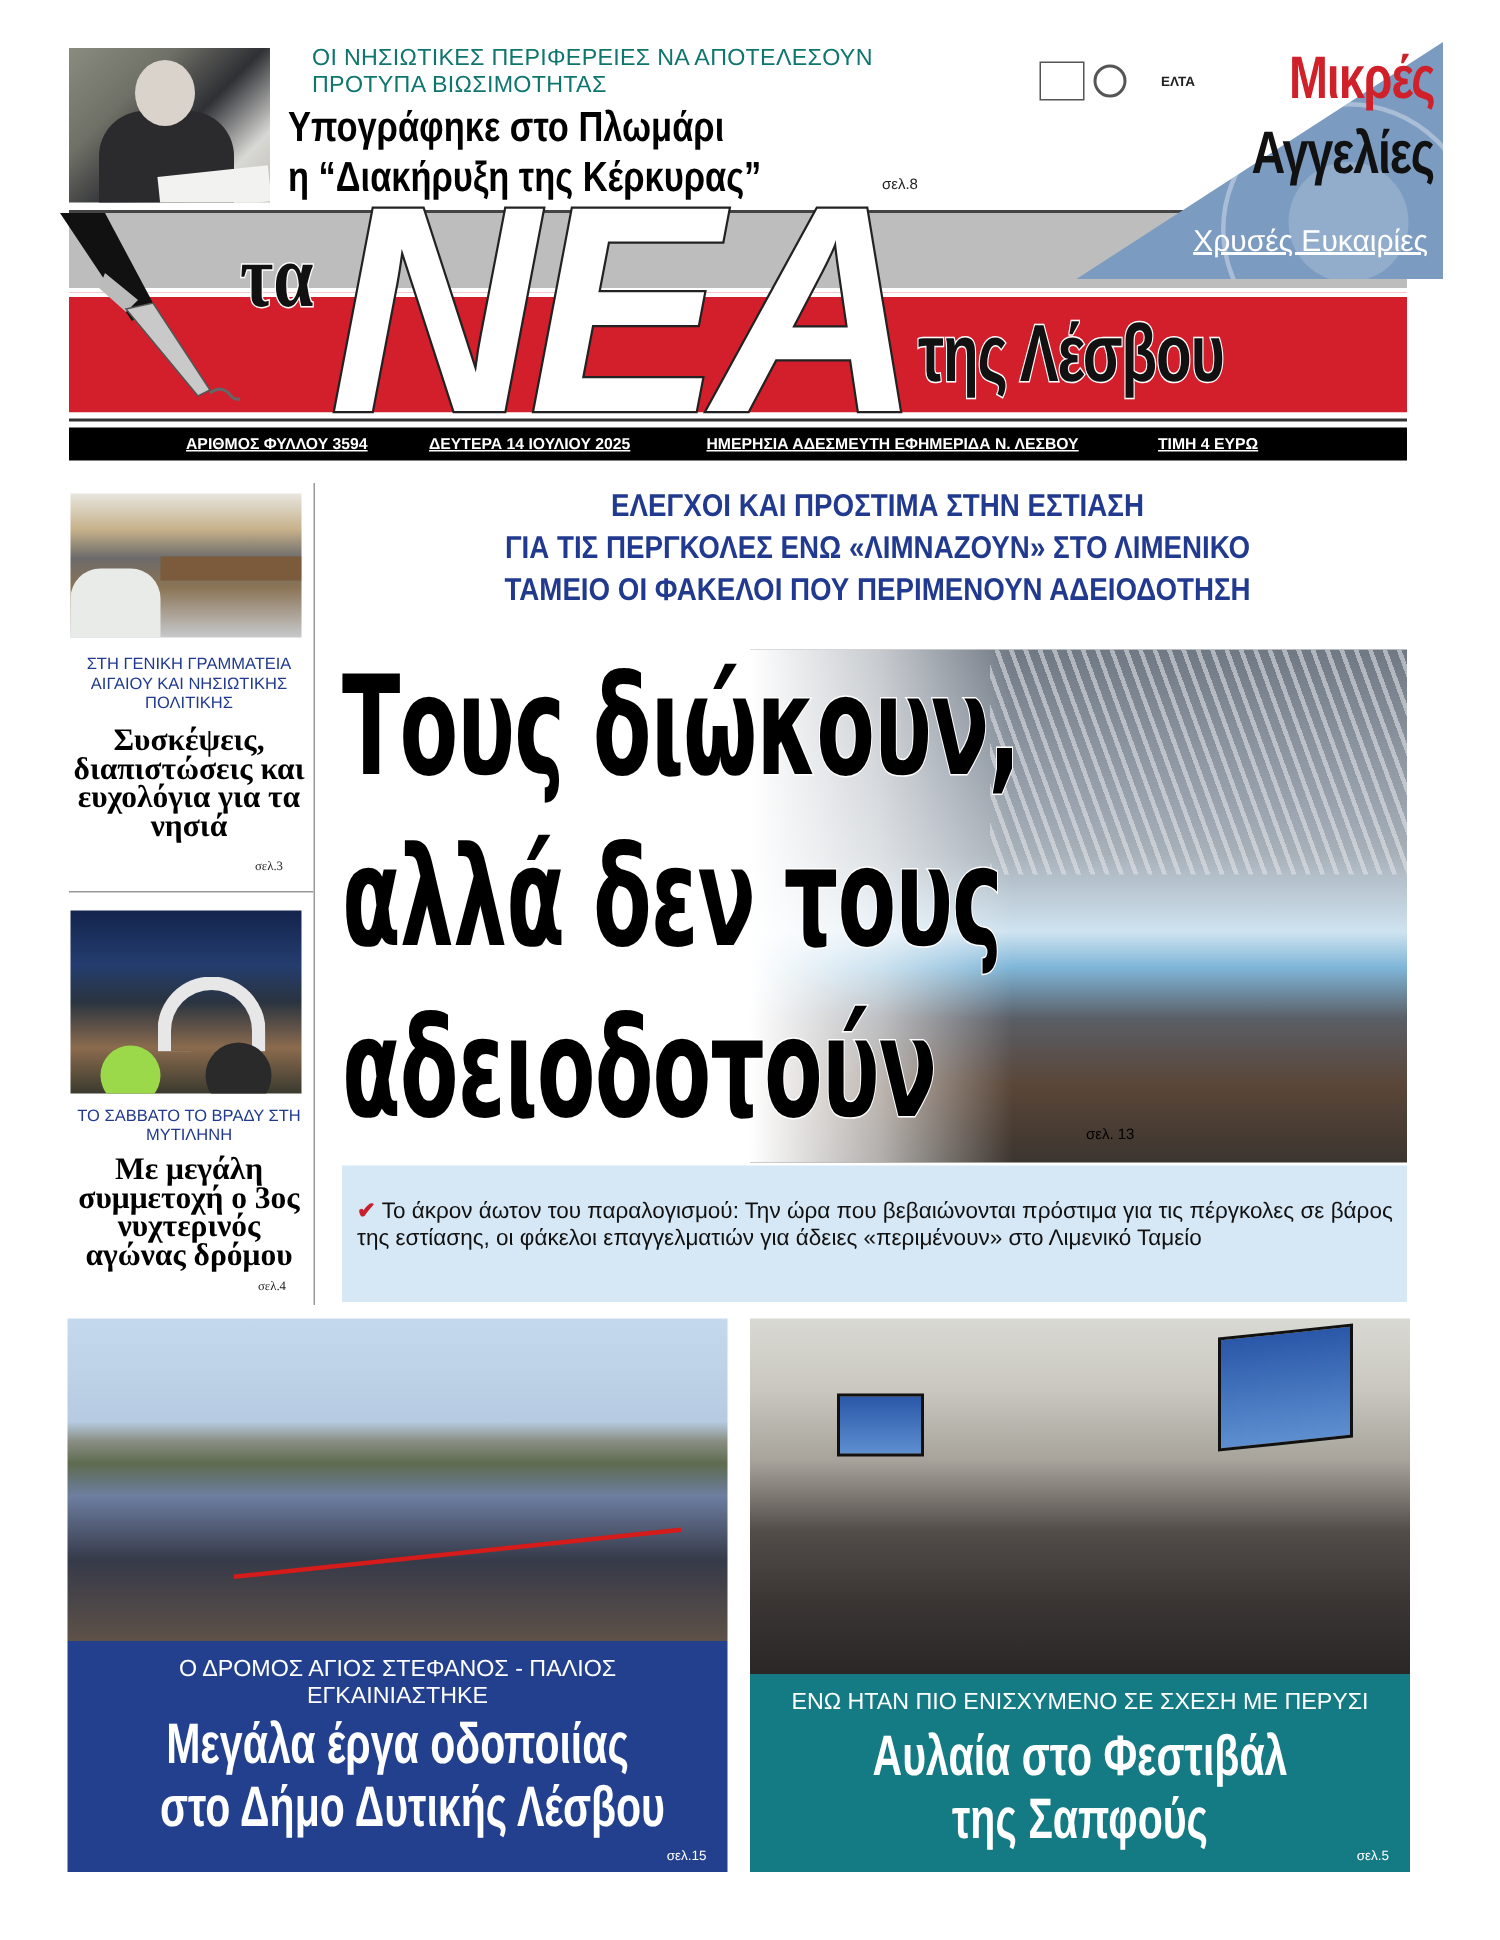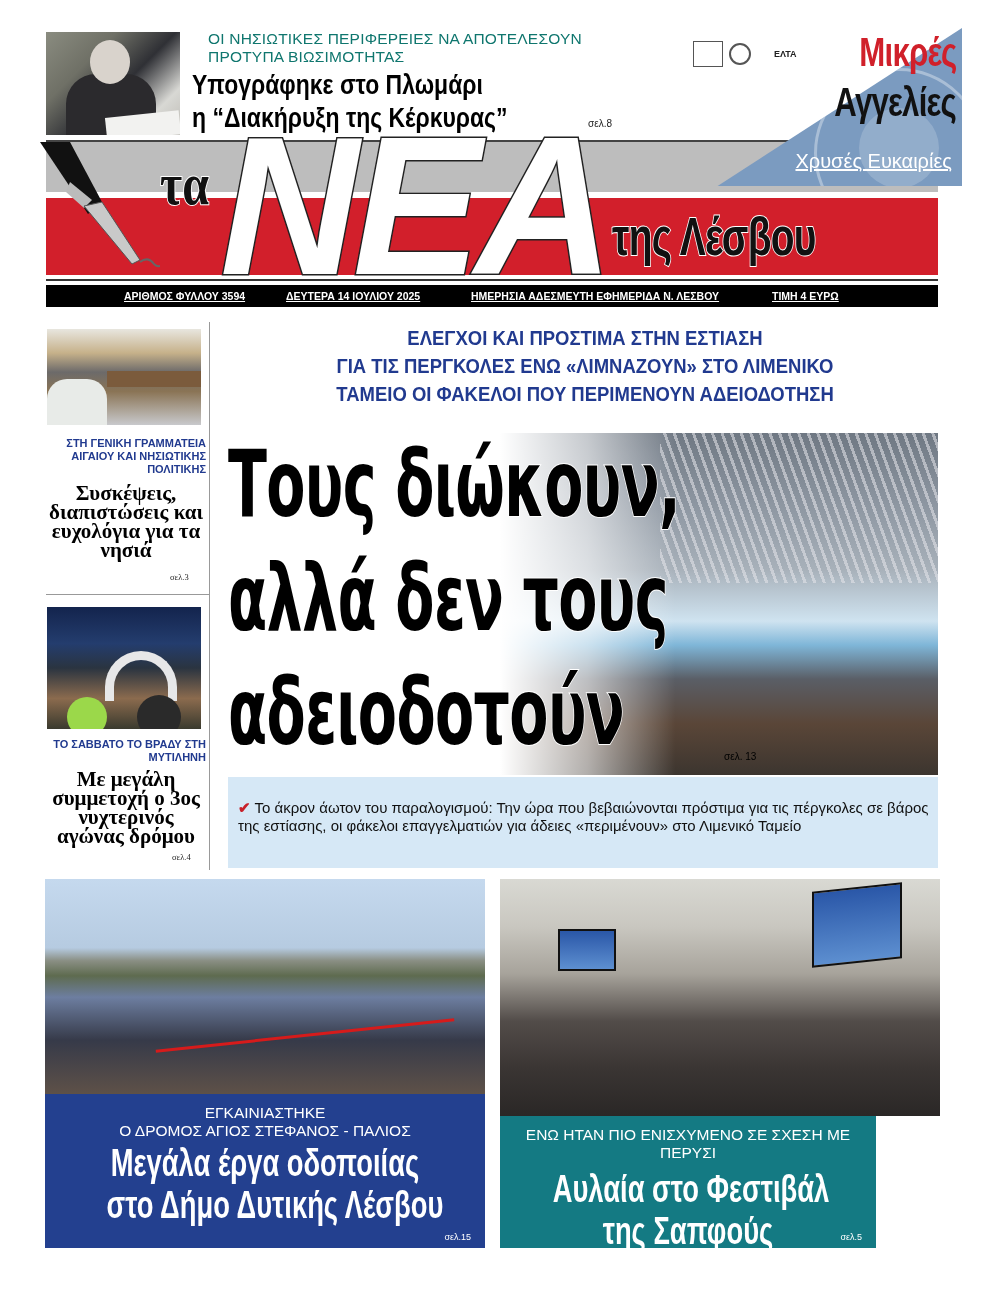--- a/index.html
+++ b/index.html
@@ -38,39 +38,39 @@
   .mast-nea { left: 220px; top: 122px; font-family: "Liberation Sans", sans-serif; font-weight: 700; font-style: italic; font-size: 196px; line-height: 170px; color: #fff; letter-spacing: -6px; transform: scaleX(0.98); transform-origin: left top; -webkit-text-stroke: 3px #222; paint-order: stroke fill; }
   .mast-lesvou { left: 612px; top: 206px; font-family: "Liberation Sans", sans-serif; font-weight: 700; font-size: 54px; line-height:60px; color: #111; transform: scaleX(0.72); transform-origin:left top; -webkit-text-stroke: 2px #fff; paint-order: stroke fill; letter-spacing:-1px; }
   .mast-bar { left: 46px; top: 285px; width: 892px; height: 22px; background: #000; color: #fff; font-weight: 700; font-size: 10.5px; display:flex; align-items:center; }
   .mast-bar span { position:absolute; top:5px;text-decoration:underline; }
   .vline { left: 209px; top: 322px; width: 1px; height: 548px; background: #999; }
   .hsep { left: 46px; top: 594px; width: 163px; height: 1px; background: #999; }
   .lphoto1 { left: 47px; top: 329px; width: 154px; height: 96px; background: linear-gradient(180deg,#e8e6df 0%,#c6b18a 25%,#6c6a6a 45%,#8a7455 65%,#c8c9cc 100%); overflow:hidden; }
   .lphoto2 { left: 47px; top: 607px; width: 154px; height: 122px; background: linear-gradient(180deg,#13244d 0%,#243d6e 30%,#2a3440 50%,#8b6b4e 75%,#3a3a2e 100%); overflow:hidden; }
   .arch { position:absolute; left:58px; top:44px; width:72px; height:50px; border: 9px solid #e7e7e8; border-bottom:none; border-radius: 36px 36px 0 0; }
   .crowd-dot { position:absolute; border-radius:50%; }
-  .lkicker { color: #213a8f; font-weight:700; font-size: 11px; text-align:right; line-height: 13px; }
+  .lkicker { color: #213a8f; font-weight:400; font-size: 11px; text-align:center; line-height: 13px; }
   .lhead { color: #000; font-family: "Liberation Serif", serif; font-weight: 700; font-size: 21px; text-align:center; line-height: 19px; }
   .lpage { font-size: 8.5px; color:#222; font-family: "Liberation Serif", serif; }
 
   
   .main-kicker { left: 225px; top: 324px; width: 720px; color: #213a8f; text-align:center; font-weight:700; font-size: 21px; line-height: 28px; transform: scaleX(0.88); transform-origin: center top; }
   .main-photo { left: 500px; top: 433px; width: 438px; height: 342px; overflow:hidden;
     background: linear-gradient(90deg, rgba(255,255,255,1) 0%, rgba(255,255,255,0.6) 20%, rgba(255,255,255,0) 40%),
                 linear-gradient(180deg,#6f7883 0%,#8c95a0 20%,#a8b1ba 40%,#cfe3f0 55%,#7fb6d8 62%,#5a5e66 72%,#5a4638 85%,#3c352f 100%); }
   .slats { position:absolute; left:160px; top:0; width:300px; height:150px; background: repeating-linear-gradient(70deg, rgba(230,230,235,0.55) 0 3px, rgba(60,65,75,0) 3px 9px); }
   .main-headline { left: 228px; top: 428px; font-family: "DejaVu Sans", sans-serif; font-weight: 700; font-size: 92px; line-height: 114px; color: #000; transform: scaleX(0.62); transform-origin: left top; white-space: nowrap; -webkit-text-stroke: 2px #fff; paint-order: stroke fill; letter-spacing:-1px; }
   .main-page { left: 724px; top: 751px; font-size: 10px; color:#000; font-family:"Liberation Sans", sans-serif; }
   .main-sub { left: 228px; top: 777px; width: 710px; height: 91px; background: #d6e8f6; padding: 22px 8px 0 10px; font-size: 15px; line-height: 18px; color:#111; }
   .main-sub .tick { color: #c8202a; font-weight:700; }
   .bphoto1 { left: 45px; top: 879px; width: 440px; height: 215px; overflow:hidden; background: linear-gradient(180deg,#c5d9ee 0%,#b6cbe1 32%,#8a8f84 38%,#5e6b4f 45%,#6d7ea0 55%,#363a49 75%,#5e5148 100%); }
   .bphoto2 { left: 500px; top: 879px; width: 440px; height: 237px; overflow:hidden; background: linear-gradient(180deg,#d9d9d3 0%,#c9c7c0 20%,#a7a39b 40%,#524c49 60%,#3a3533 80%,#2a2726 100%); }
   .screen { position:absolute; background: linear-gradient(180deg,#2a57a8,#5d8fd0); border: 2px solid #111; }
   .bcap1 { left: 45px; top: 1094px; width: 440px; height: 154px; background: #23408f; color:#fff; text-align:center; }
-  .bcap2 { left: 500px; top: 1116px; width: 376px; height: 132px; background: #147a83; color:#fff; text-align:center; }
+  .bcap2 { left: 500px; top: 1116px; width: 440px; height: 132px; background: #147a83; color:#fff; text-align:center; }
   .bkicker { font-size: 15.5px; line-height: 18px; padding-top: 10px; }
   .bhead { font-weight:700; font-size: 38px; line-height: 42px; transform: scaleX(0.72); transform-origin: center top; white-space: nowrap; }
   .bpage { position:absolute; right: 14px; bottom: 6px; font-size: 9px; }
 </style>
 </head>
 <body>
 
 <div class="abs top-photo">
   <div class="suit"></div>
   <div class="head"></div>
@@ -168,22 +168,22 @@
   <span class="tick">✔</span>
   <span>Το άκρον άωτον του παραλογισμού: Την ώρα που βεβαιώνονται πρόστιμα για τις πέργκολες σε βάρος της εστίασης, οι φάκελοι επαγγελματιών για άδειες «περιμένουν» στο Λιμενικό Ταμείο</span>
 </div>
 
 <div class="abs bphoto1">
   <div style="position:absolute;left:0;top:120px;width:440px;height:1px;"></div>
   <div style="position:absolute;left:110px;top:155px;width:300px;height:3px;background:#d61b1b;transform:rotate(-6deg)"></div>
 </div>
 <div class="abs bcap1">
   <div class="bkicker">
+    <div>Ο ΔΡΟΜΟΣ ΑΓΙΟΣ ΣΤΕΦΑΝΟΣ - ΠΑΛΙΟΣ</div>
     <div>ΕΓΚΑΙΝΙΑΣΤΗΚΕ</div>
-    <div>Ο ΔΡΟΜΟΣ ΑΓΙΟΣ ΣΤΕΦΑΝΟΣ - ΠΑΛΙΟΣ</div>
   </div>
   <div class="bhead" style="margin-top:2px">
     <div>Μεγάλα έργα οδοποιίας</div>
     <div>στο Δήμο Δυτικής Λέσβου</div>
   </div>
   <div class="bpage">σελ.15</div>
 </div>
 
 <div class="abs bphoto2">
   <div class="screen" style="left:58px;top:50px;width:58px;height:42px"></div>

